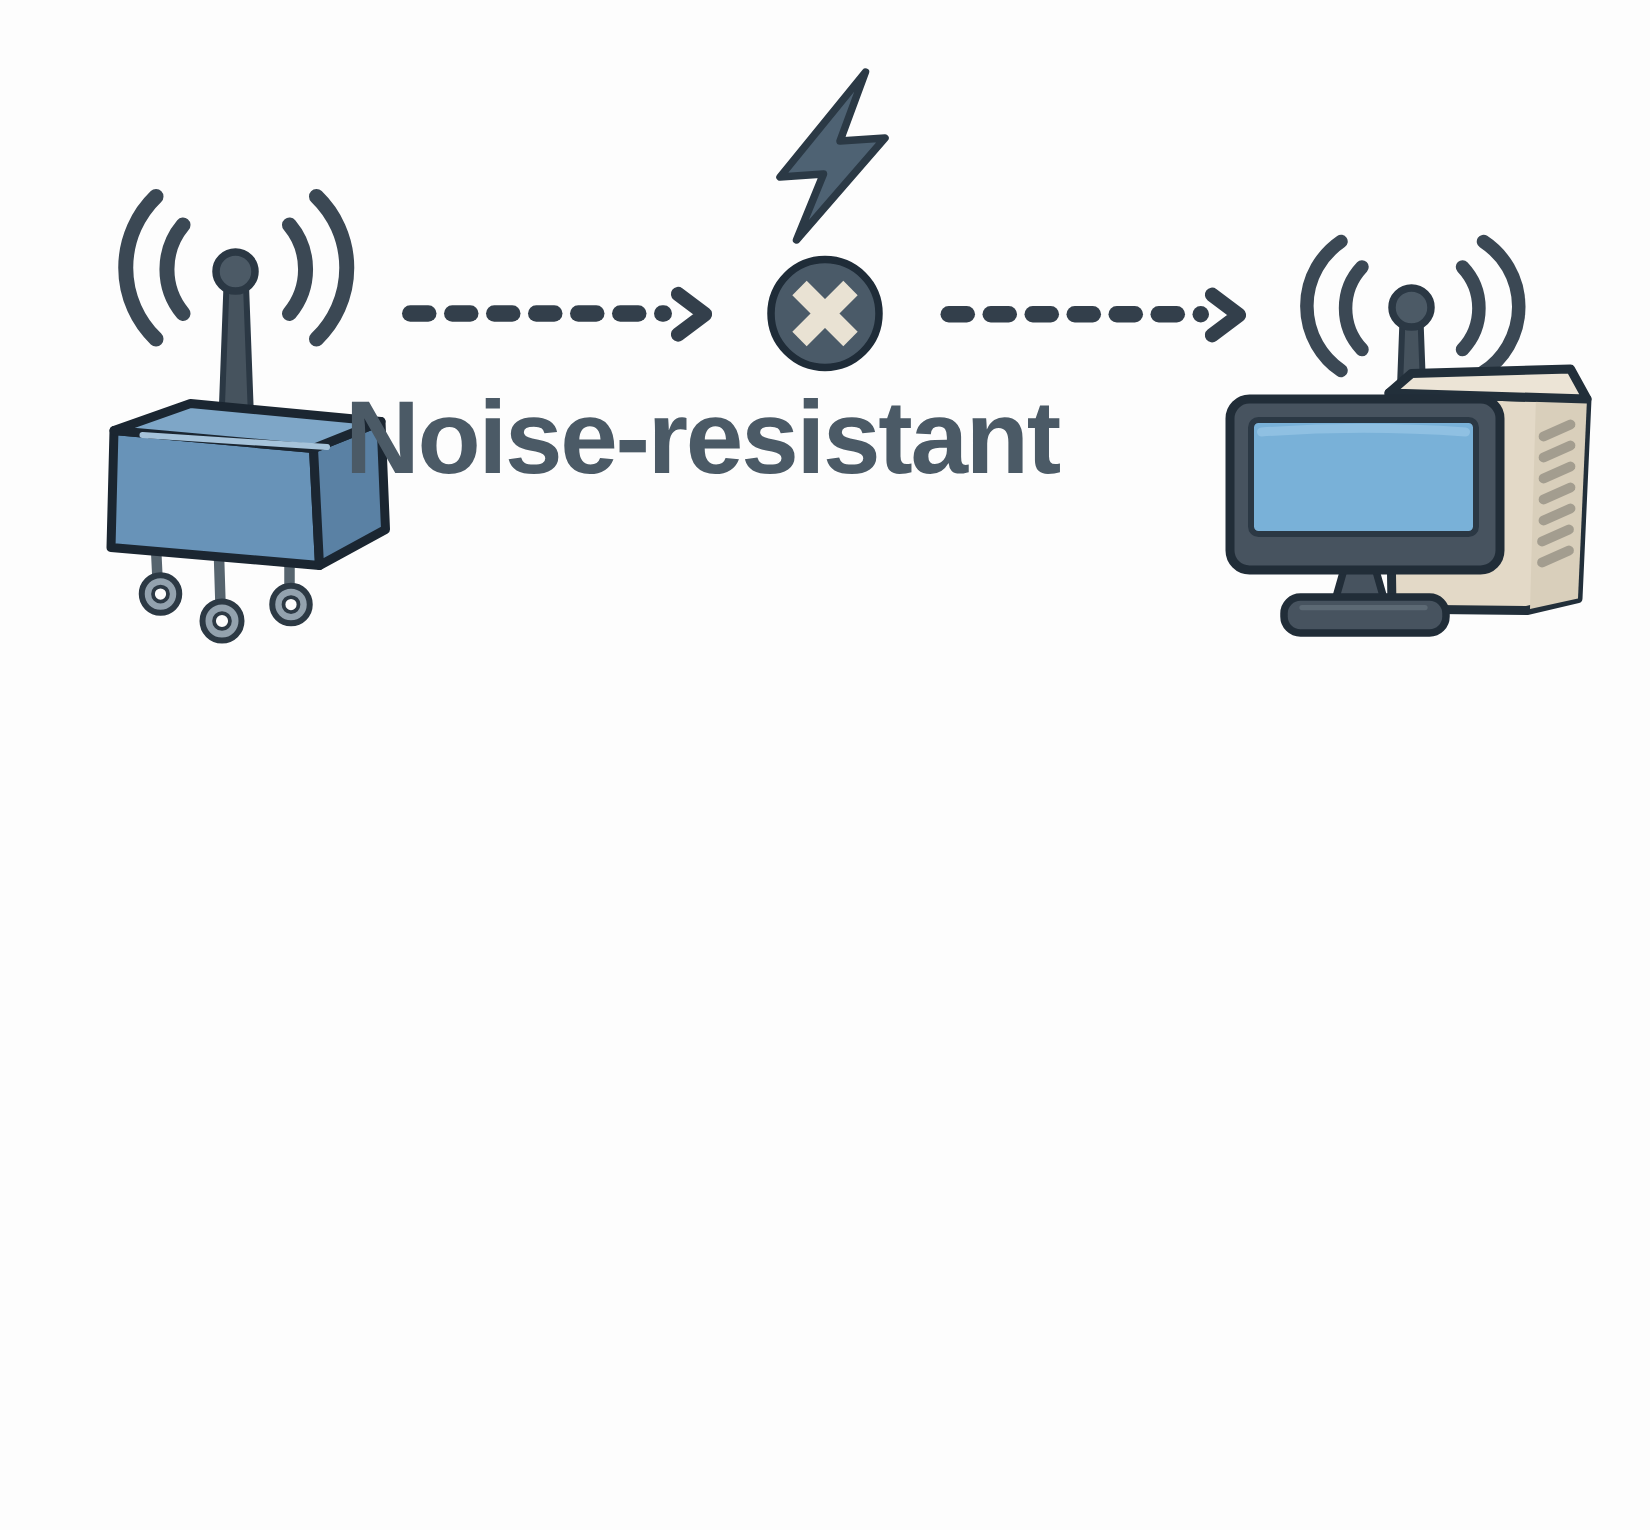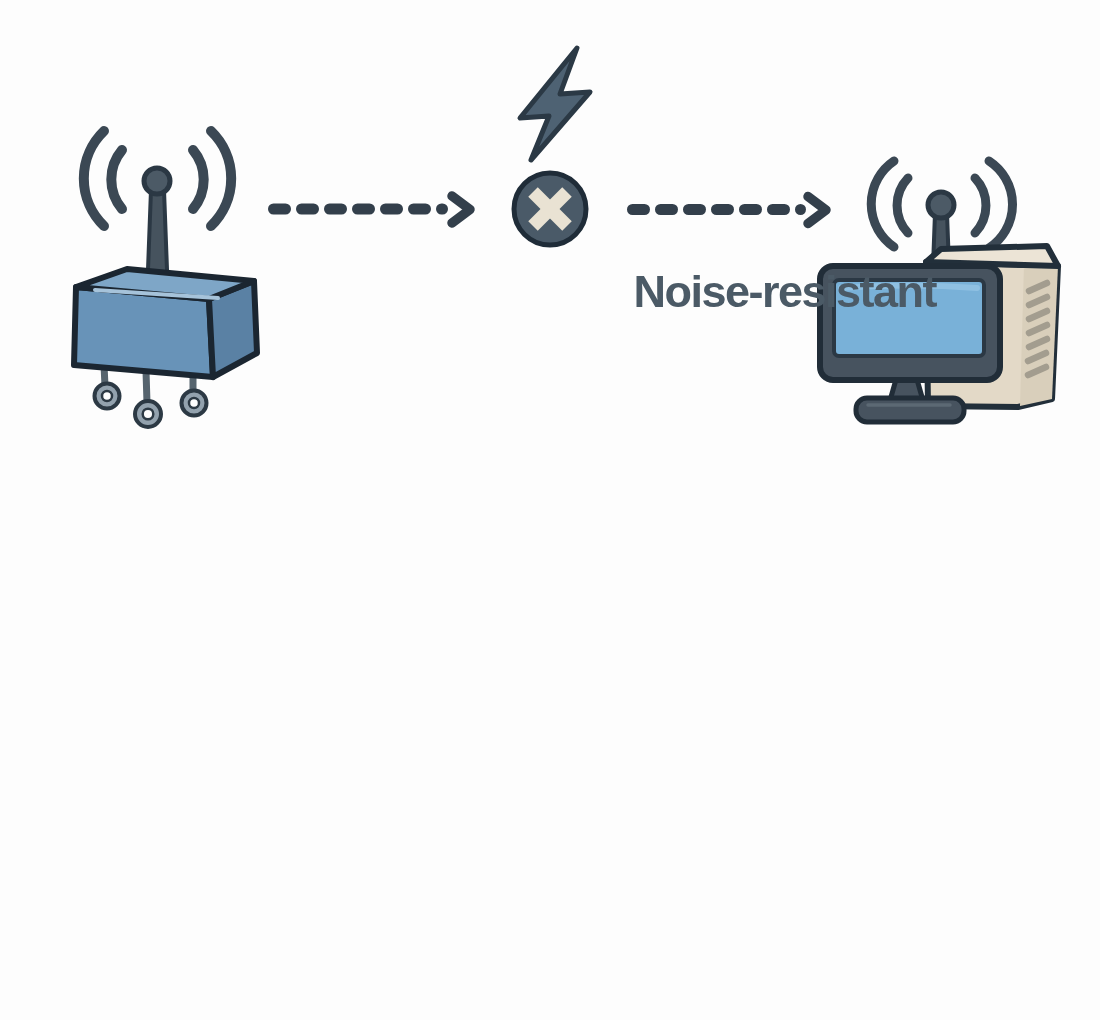--- a/index.html
+++ b/index.html
@@ -11,23 +11,23 @@
   .stage {
     position: relative;
     width: 1100px; height: 1020px;
     background: #fdfdfd;
   }
   .stage svg { position: absolute; left: 0; top: 0; }
   .caption {
     position: absolute;
     left: 0; top: 259px;
     width: 936px;
-    text-align: right;
+    text-align: center;
     font-weight: 700;
-    font-size: 45px;
+    font-size: 69px;
     line-height: 65px;
     letter-spacing: -1.5px;
     color: #4b5a66;
     user-select: none;
   }
 </style>
 </head>
 <body>
 
 <div class="stage" style="background: rgb(253, 253, 253);">

